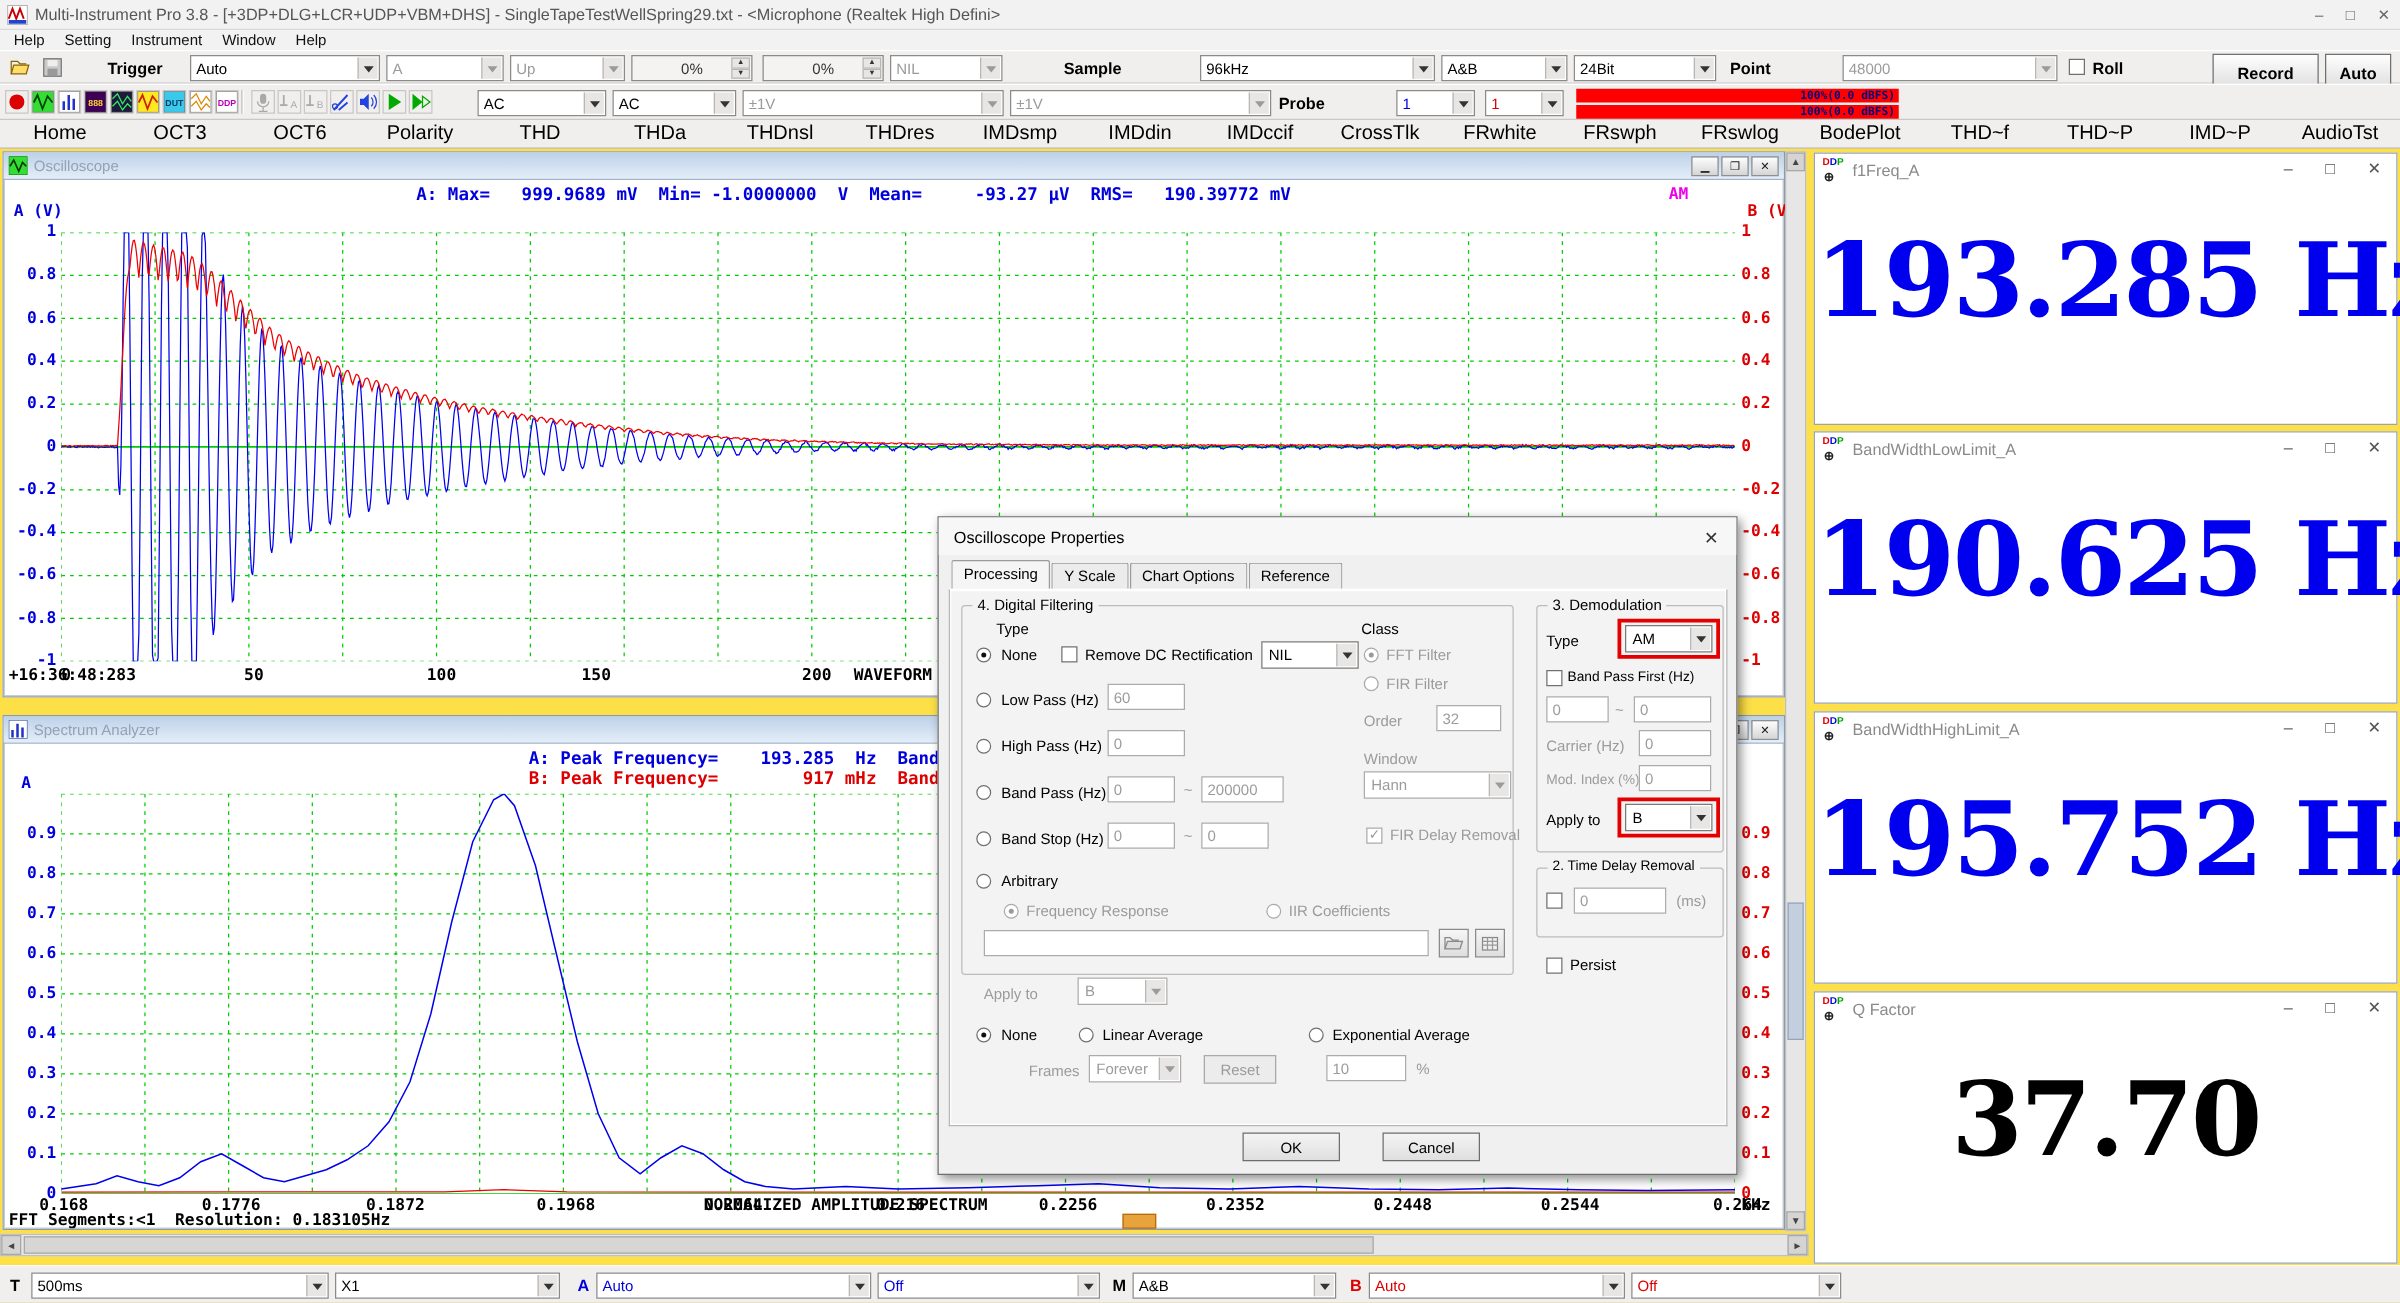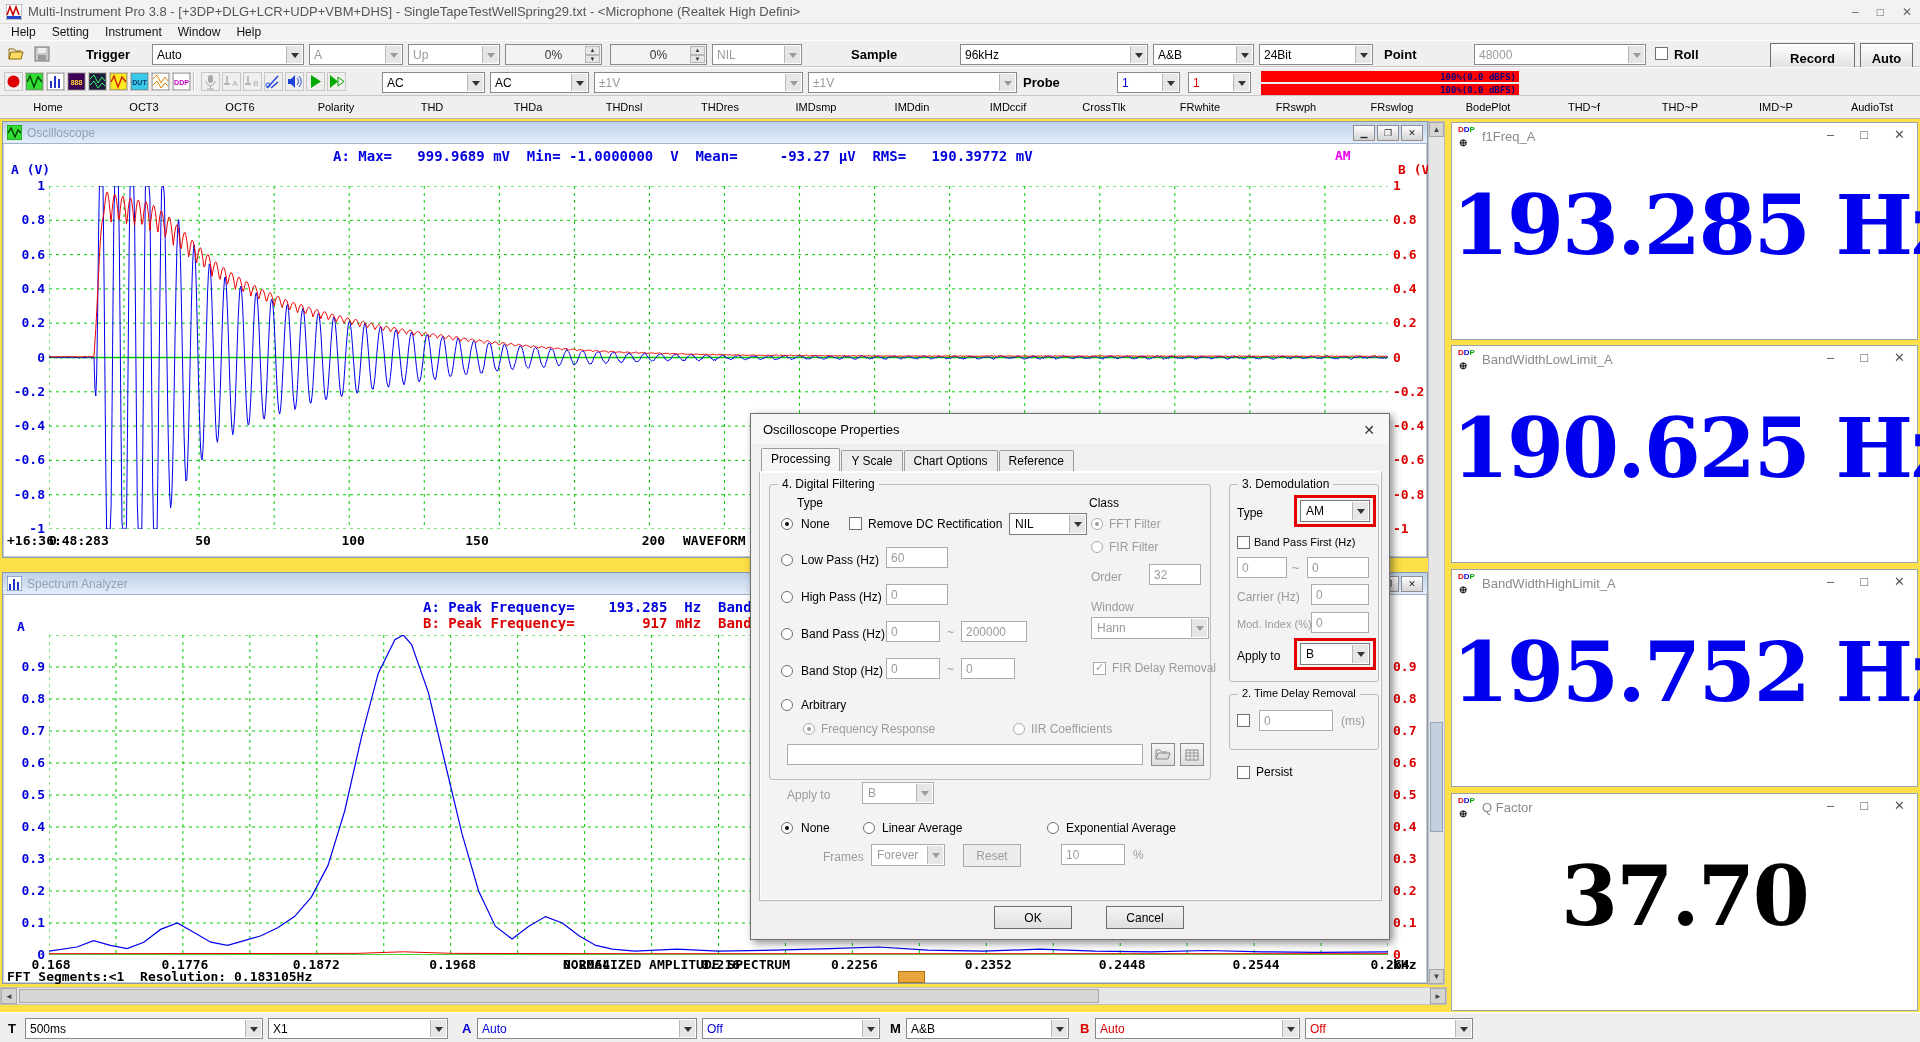--- a/index.html
+++ b/index.html
@@ -37,21 +37,21 @@
   .cbx.dis { border-color:#a9a9a9; }
   .cbx.dis.on::after { color:#999; }
   .rdo { width:12px; height:12px; border:1px solid #707070; border-radius:50%; background:#fff; display:inline-block; position:relative; }
   .rdo.on::after { content:""; position:absolute; left:3px; top:3px; width:4px; height:4px; border-radius:50%; background:#111; }
   .rdo.dis { border-color:#aaa; }
   .rdo.dis.on::after { background:#9a9a9a; }
   .icon18 { position:absolute; top:4px; width:19px; height:19px; border:1px solid #c9c7c5; background:#f0efee;
             display:flex; align-items:center; justify-content:center; }
   .vsep { position:absolute; top:4px; width:2px; height:19px; border-left:1px solid #c2c0be; border-right:1px solid #fff; }
   #tabbar { height:23px; background:#f0efee; border-bottom:1px solid #b5b3b1; display:flex; }
-  #tabbar .tab { flex:1; display:flex; align-items:center; justify-content:center; font-size:11px; color:#000; }
+  #tabbar .tab { flex:1; display:flex; align-items:center; justify-content:center; font-size:16px; color:#000; }
   
   #workspace { position:relative; height:893px; background:#fde047; overflow:hidden; }
   .chartwin { position:absolute; background:#fff; border:1px solid #8d9aa8; box-shadow:0 0 0 1px #c6cdd5 inset; }
   .cw-title { height:22px; background:linear-gradient(#bdd1e8,#e4eef9); border-bottom:1px solid #9fb4cb;
               display:flex; align-items:center; padding-left:4px; gap:5px; color:#93a2b4; font-size:12px; }
   .cw-btns { position:absolute; right:4px; top:3px; display:flex; gap:2px; }
   .cw-btn { width:22px; height:16px; background:linear-gradient(#fdfdfd,#d5d5d5); border:1px solid #8f8f8f;
             font-size:9px; color:#222; display:flex; align-items:center; justify-content:center; }
   .statline { position:absolute; font-family:"DejaVu Sans Mono", monospace; font-size:14px; font-weight:bold; white-space:pre; }
   .axlbl { position:absolute; font-family:"DejaVu Sans Mono", monospace; font-size:13px; font-weight:bold; white-space:pre; }

